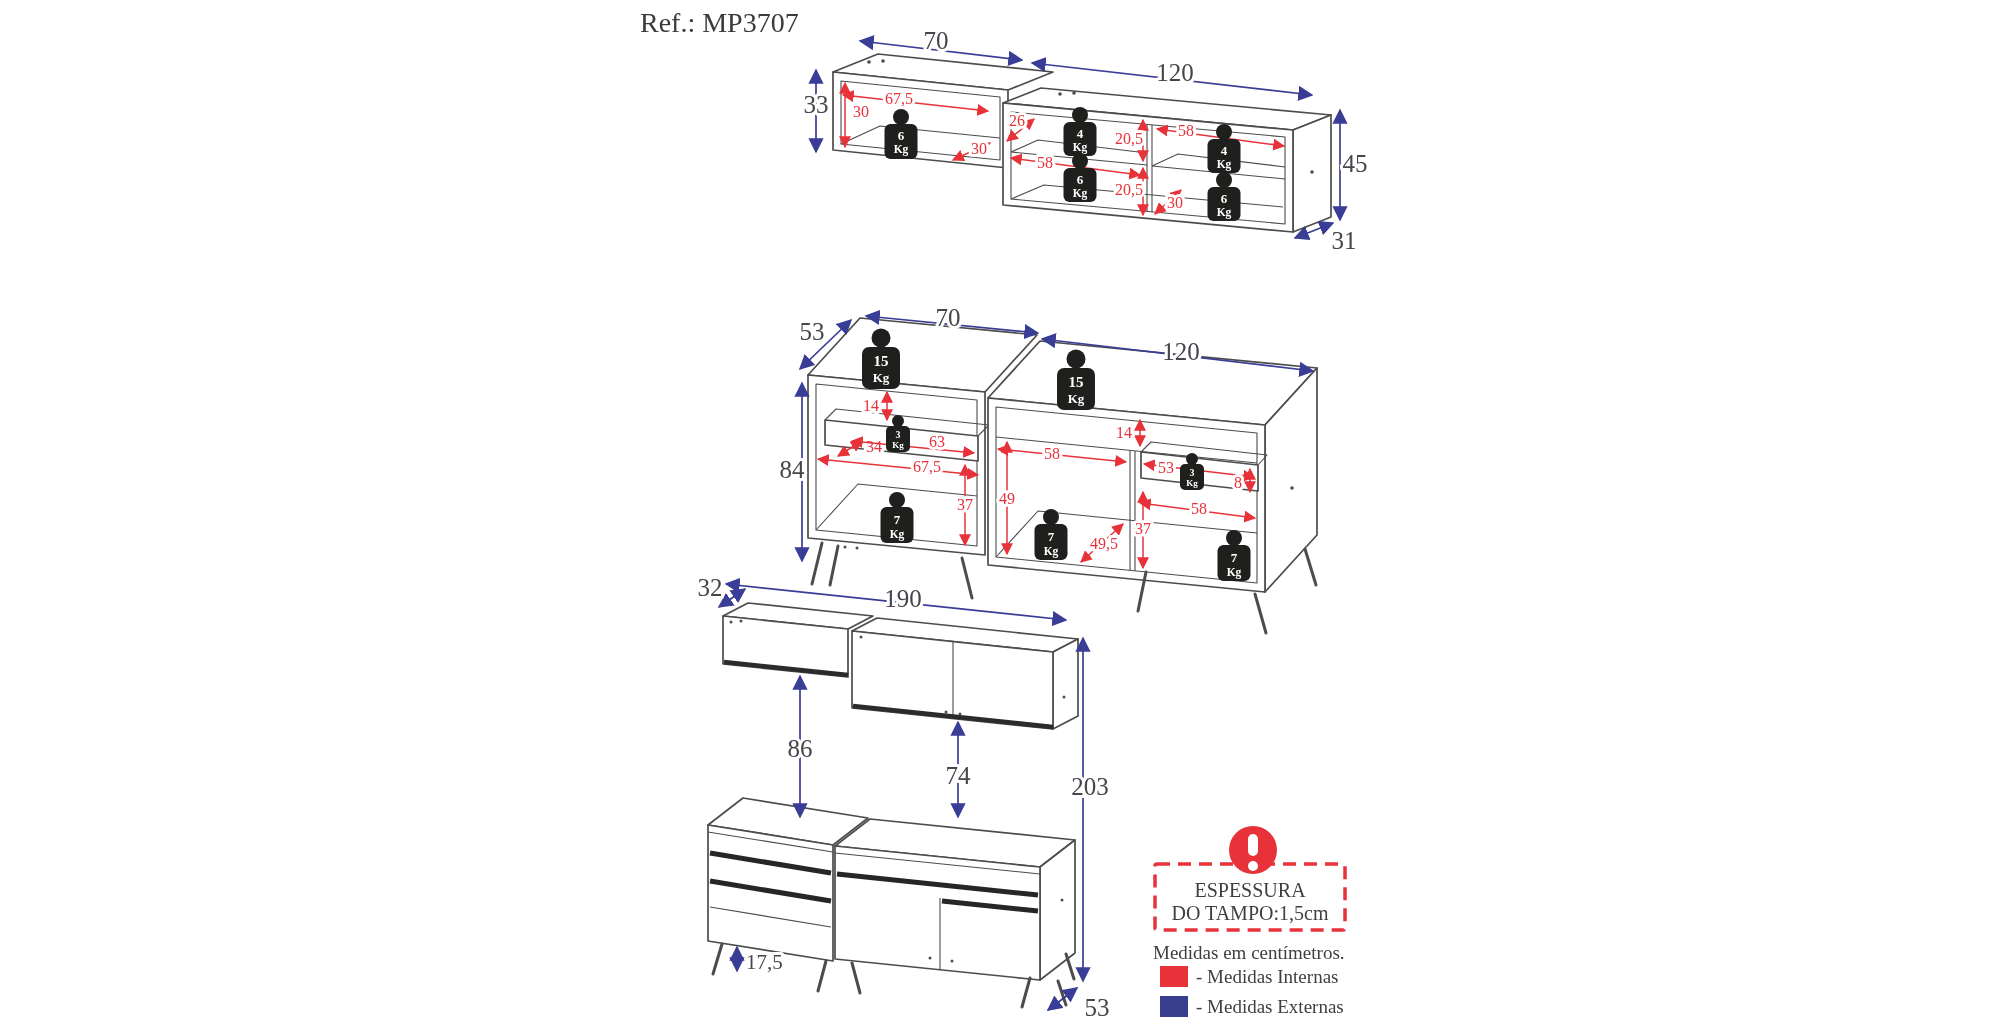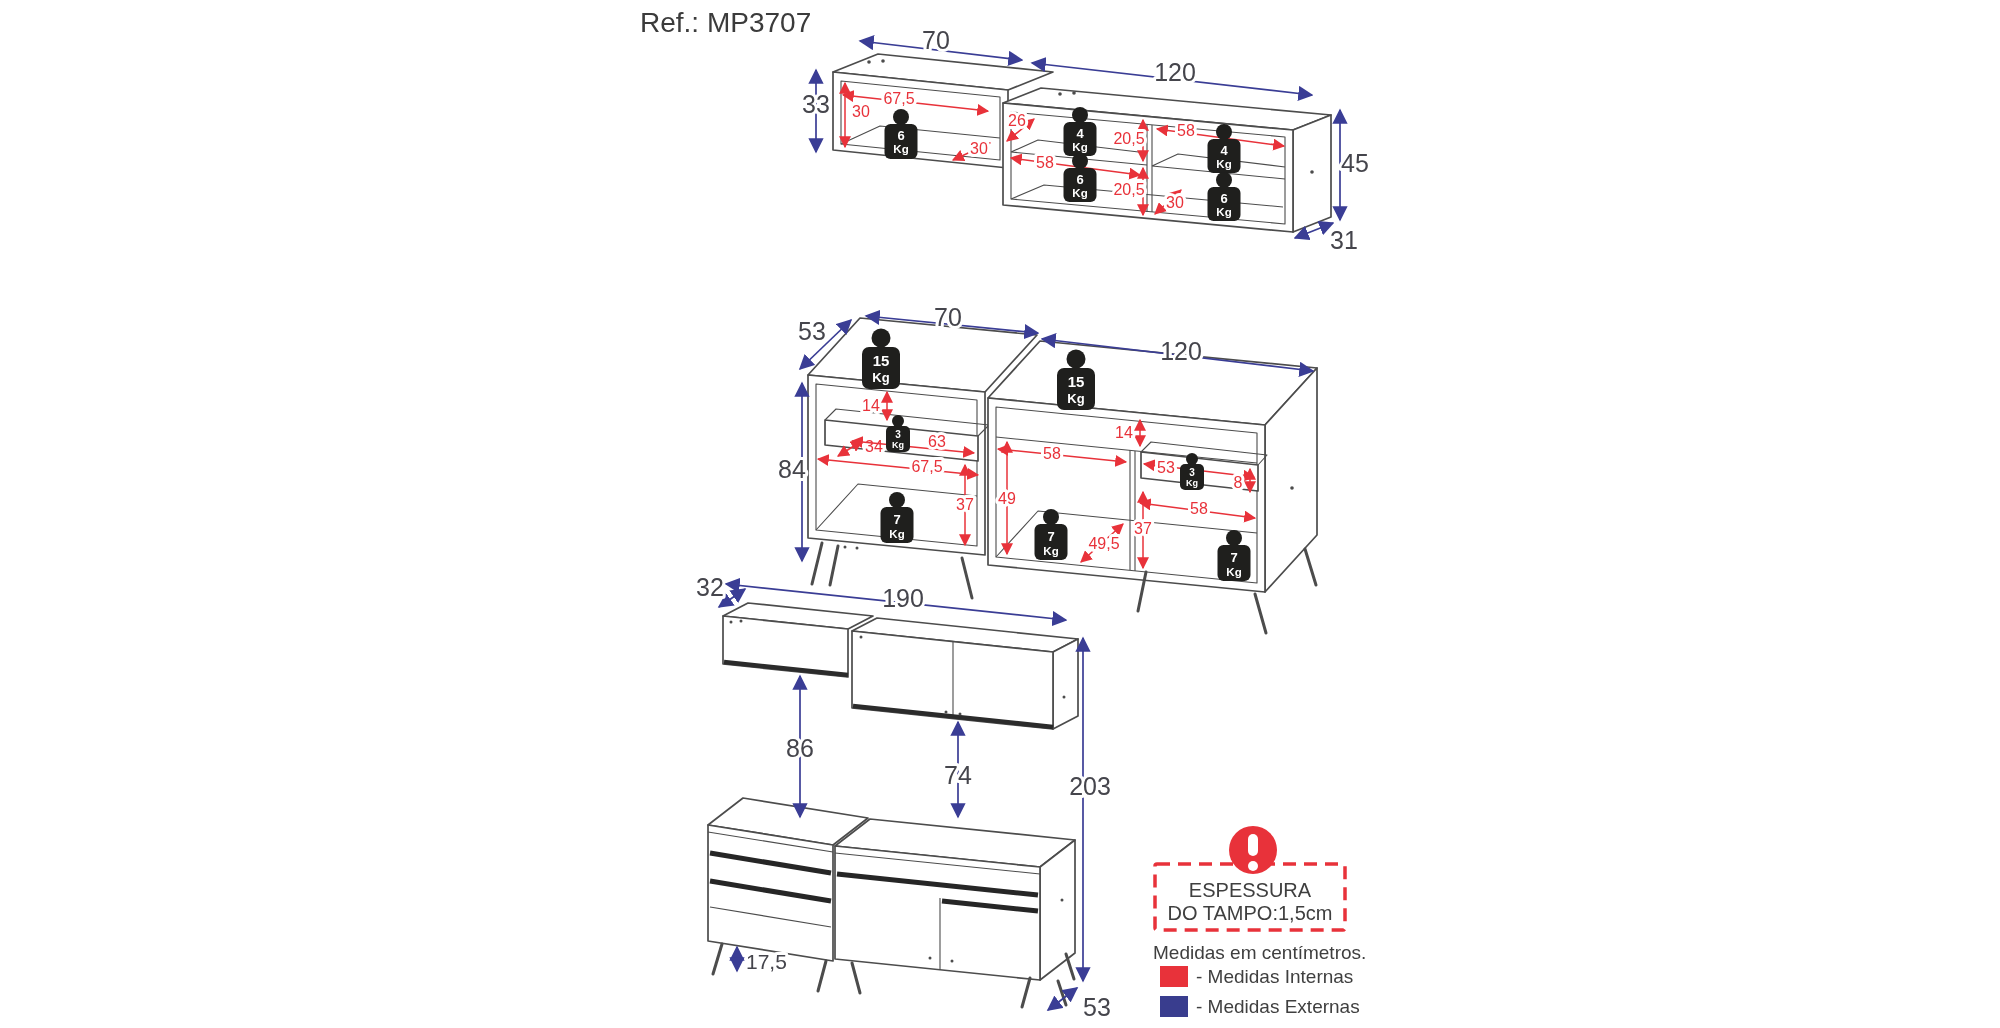--- a/index.html
+++ b/index.html
@@ -1,17 +1,17 @@
 <!DOCTYPE html>
 <html><head>
 <meta charset="utf-8">
 <style>
   html,body{margin:0;padding:0;background:#ffffff;}
   #page{position:relative;width:2000px;height:1028px;background:#ffffff;overflow:hidden;
-        font-family:Liberation Sans, sans-serif;}
+        font-family:Liberation Serif, serif;}
   svg{display:block;}
   .face{fill:#ffffff;stroke:#4c4c4c;stroke-width:1.7;stroke-linejoin:round;}
   .ln{fill:none;stroke:#4c4c4c;stroke-width:1.6;stroke-linejoin:round;}
   .thin{stroke-width:1.1;}
   .strip{fill:none;stroke:#2b2b2b;stroke-width:4.5;}
   .band{fill:none;stroke:#262626;stroke-width:5;}
   .leg{fill:none;stroke:#4c4c4c;stroke-width:3;stroke-linecap:round;}
   .ext-ln{fill:none;stroke:#3a3d95;stroke-width:1.7;}
   .int-ln{fill:none;stroke:#e8323a;stroke-width:1.5;}
   .dim{text-anchor:middle;}

